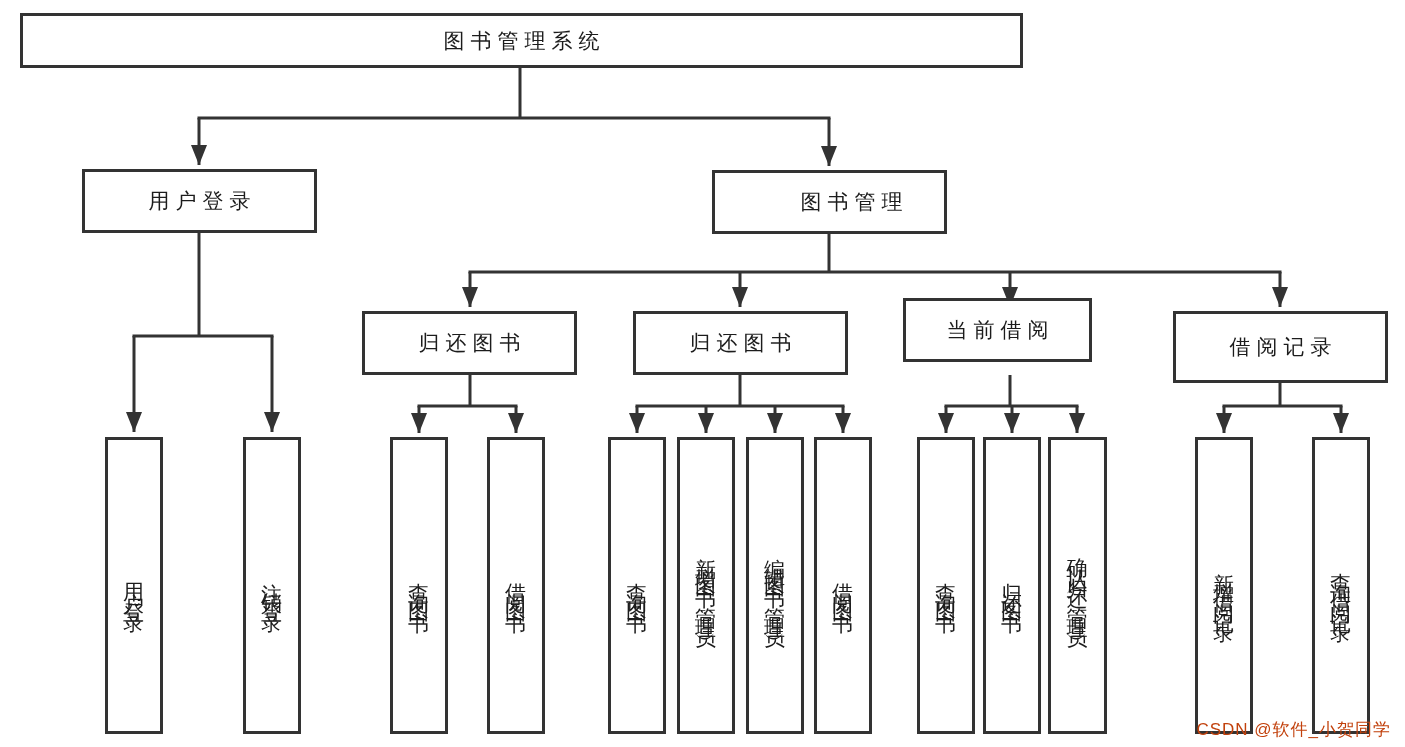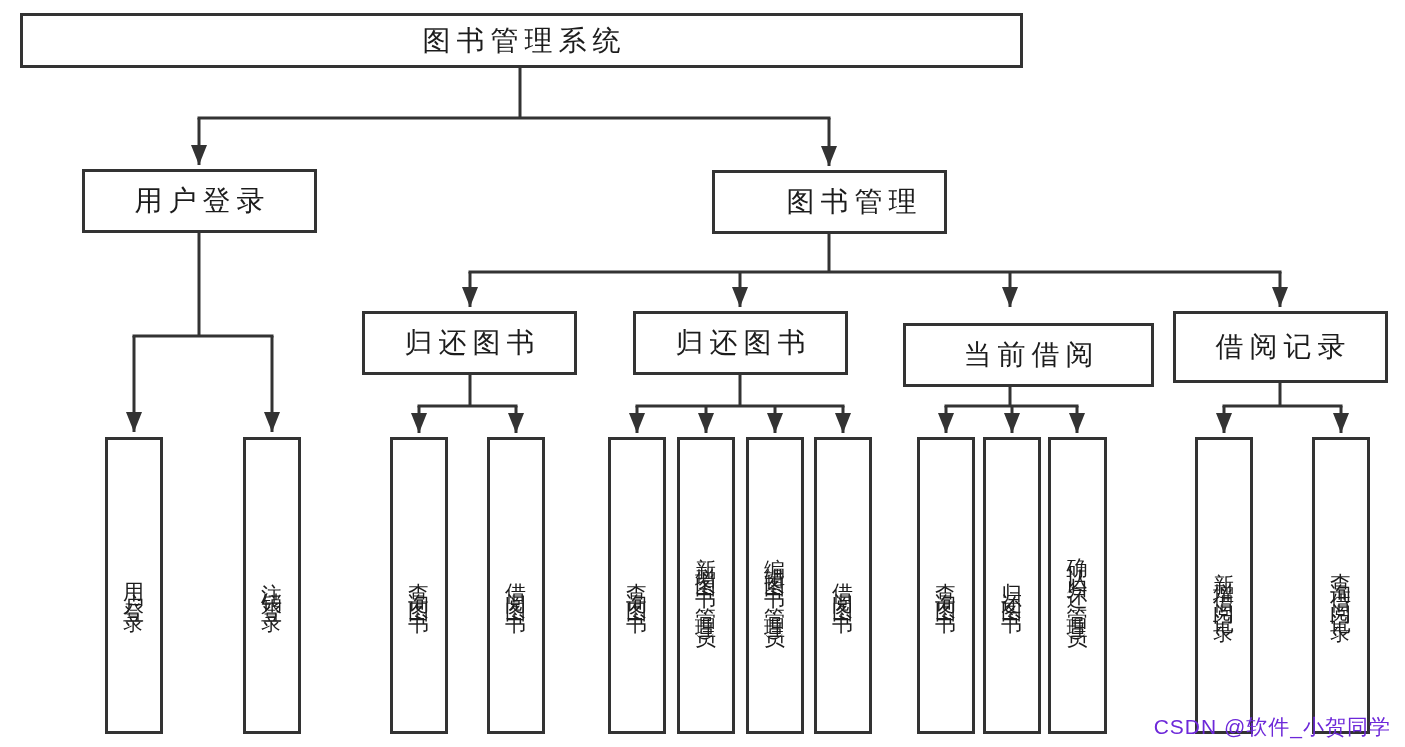--- a/index.html
+++ b/index.html
@@ -22,38 +22,38 @@
     box-sizing: border-box;
     background: #ffffff;
     border: 3px solid #333333;
     display: flex;
     align-items: center;
     justify-content: center;
     color: #1c1c1c;
     z-index: 1;
   }
   .h-label {
-    font-size: 28px;
+    font-size: 21px;
     letter-spacing: 6px;
     text-indent: 6px;
     white-space: nowrap;
   }
   .leaf {
     writing-mode: vertical-rl;
     text-orientation: mixed;
     font-size: 21px;
     letter-spacing: 10px;
     line-height: 1;
   }
   #watermark {
     position: absolute;
     right: 14px;
     bottom: 6px;
-    font-size: 21px;
-    color: #6d28d9;
+    font-size: 17px;
+    color: #c2410c;
     letter-spacing: 1px;
     z-index: 2;
     white-space: nowrap;
   }
 </style>
 </head>
 <body>
 
 <div id="canvas">
 
@@ -121,21 +121,21 @@
     </g>
   </svg>
 
   <div class="box h-label" style="left:20px; top:13px; width:1003px; height:55px;">图书管理系统</div>
 
   <div class="box h-label" style="left:82px; top:169px; width:235px; height:64px;">用户登录</div>
   <div class="box h-label" style="left:712px; top:170px; width:235px; height:64px;padding-left:44px;">图书管理</div>
 
   <div class="box h-label" style="left:362px; top:311px; width:215px; height:64px;">归还图书</div>
   <div class="box h-label" style="left:633px; top:311px; width:215px; height:64px;">归还图书</div>
-  <div class="box h-label" style="left:903px; top:323px; width:251px; height:64px;">当前借阅</div>
+  <div class="box h-label" style="left:903px; top:298px; width:189px; height:64px;">当前借阅</div>
   <div class="box h-label" style="left:1173px; top:311px; width:215px; height:72px;">借阅记录</div>
 
   <div class="box leaf" style="left:105px; top:437px; width:58px; height:297px;">用户登录</div>
   <div class="box leaf" style="left:243px; top:437px; width:58px; height:297px;">注销登录</div>
 
   <div class="box leaf" style="left:390px; top:437px; width:58px; height:297px;">查询图书</div>
   <div class="box leaf" style="left:487px; top:437px; width:58px; height:297px;">借阅图书</div>
 
   <div class="box leaf" style="left:608px; top:437px; width:58px; height:297px;">查询图书</div>
   <div class="box leaf" style="left:677px; top:437px; width:58px; height:297px;">新增图书（管理员）</div>

